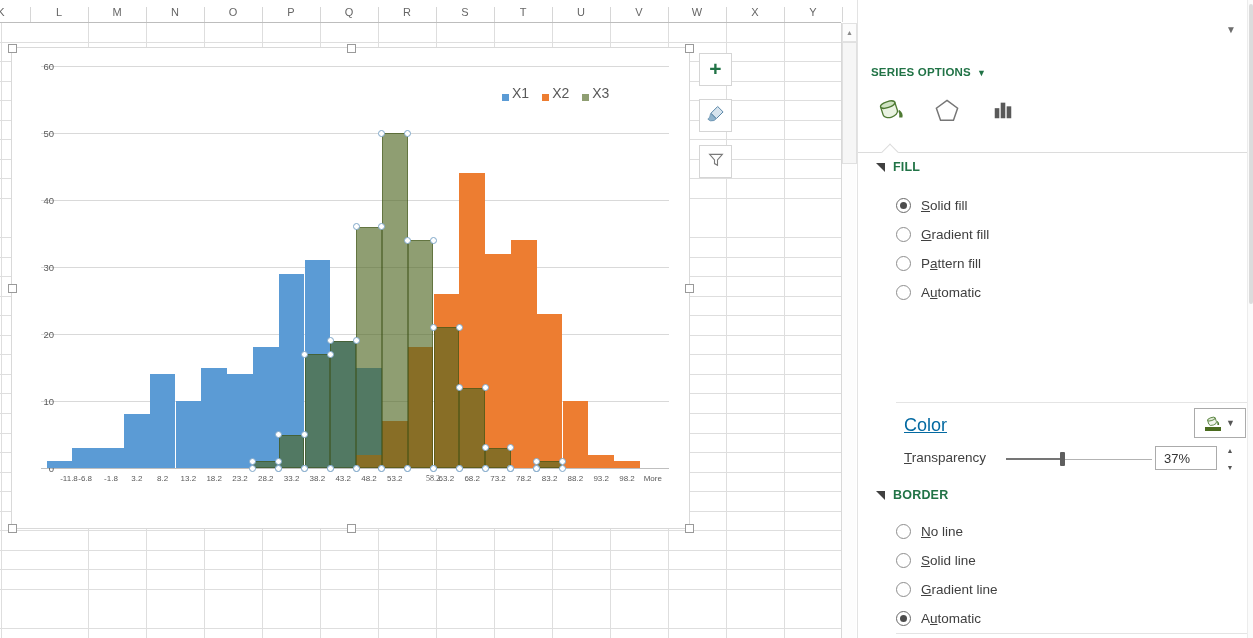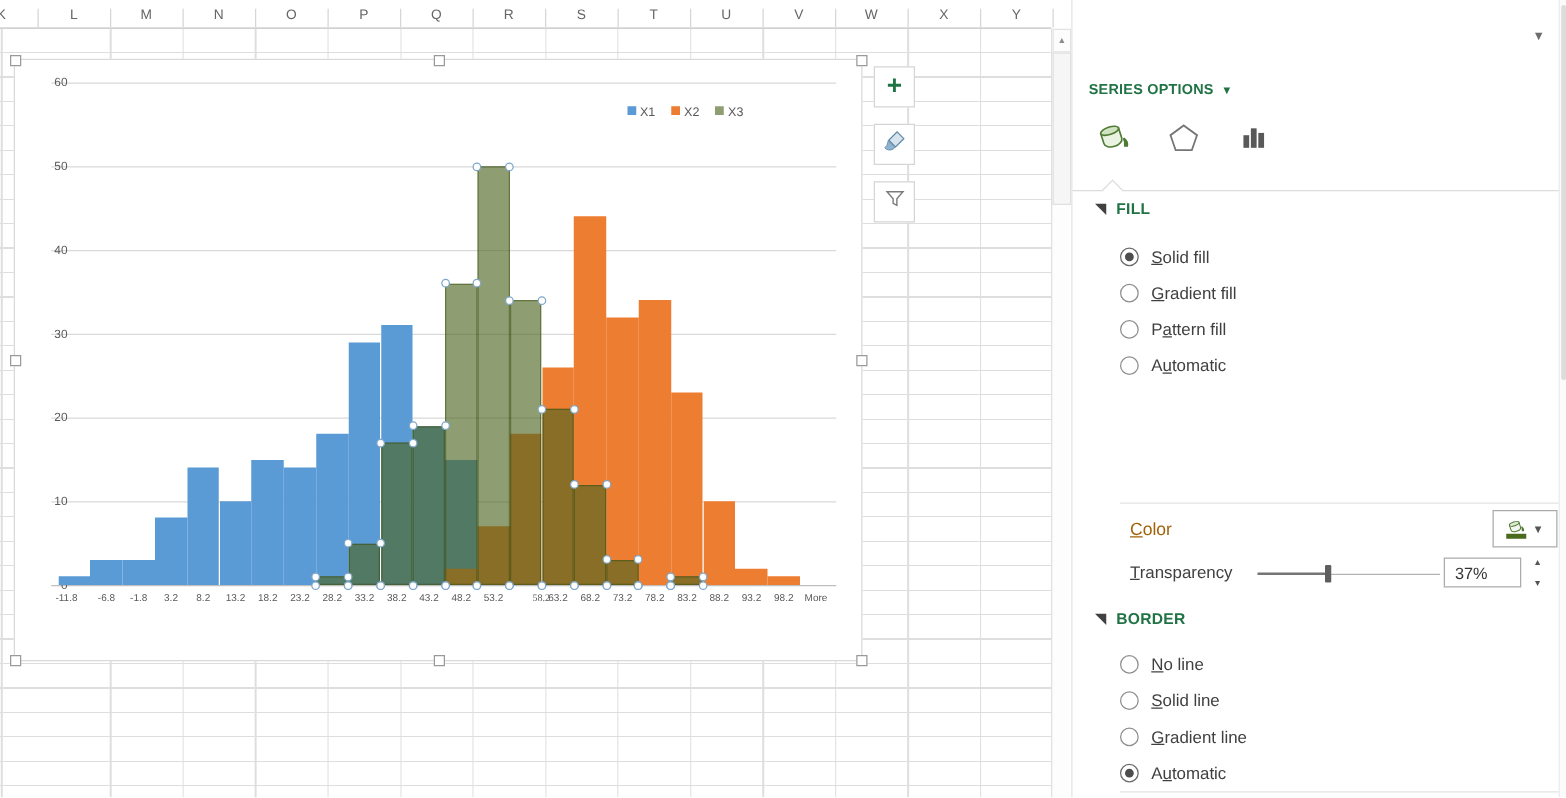--- a/index.html
+++ b/index.html
@@ -22,21 +22,21 @@
   
   #chart-card{position:absolute;left:11px;top:47px;width:677px;height:480px;background:#fff;border:1px solid #D9D9D9;}
   .sel-handle{position:absolute;width:7px;height:7px;background:#fff;border:1px solid #9A9A9A;}
   .gridline{position:absolute;height:1px;background:#D9D9D9;}
   .axisline{position:absolute;height:1px;background:#BFBFBF;}
   .ytick{position:absolute;width:26px;text-align:right;font-size:9.5px;color:#595959;}
   .xtick{position:absolute;width:34px;text-align:center;font-size:8px;color:#595959;}
   .bar{position:absolute;}
   .pt-handle{position:absolute;width:7px;height:7px;border-radius:50%;background:#fff;border:1px solid #7FA7C9;box-sizing:border-box;}
   #legend{position:absolute;display:flex;gap:13px;}
-  .leg-item{display:flex;align-items:flex-start;gap:3px;font-size:10px;color:#595959;}
+  .leg-item{display:flex;align-items:flex-end;gap:3px;font-size:14px;color:#595959;}
   .leg-sw{width:7px;height:7px;display:inline-block;}
   
   .side-btn{position:absolute;left:699px;width:31px;height:31px;background:#fff;border:1px solid #D5D5D5;
     display:flex;align-items:center;justify-content:center;}
   #btn-plus span{font-size:21px;line-height:21px;color:#217346;font-weight:bold;margin-top:-2px;}
   
   #panel{position:absolute;left:857px;top:0;width:396px;height:638px;background:#fff;border-left:1px solid #E3E3E3;}
   #panel-title{position:absolute;left:13px;top:16px;font-size:21px;color:#217346;}
   #panel-collapse{position:absolute;right:18px;top:24px;font-size:10px;color:#6D6D6D;}
   #series-options{position:absolute;left:13px;top:66px;font-size:11.5px;font-weight:bold;color:#217346;letter-spacing:.2px;}
@@ -51,21 +51,21 @@
   .sec-txt{font-size:12.5px;font-weight:bold;color:#217346;letter-spacing:.2px;}
   .opts{position:absolute;left:38px;}
   .opt-row{height:29px;display:flex;align-items:center;gap:10px;}
   .radio{width:13px;height:13px;border-radius:50%;border:1px solid #8E8E8E;background:#fff;position:relative;flex:0 0 auto;}
   .radio.sel{border-color:#6A6A6A;}
   .radio.sel::after{content:"";position:absolute;left:3px;top:3px;width:7px;height:7px;border-radius:50%;background:#4D4D4D;}
   .checkbox{width:13px;height:13px;border:1px solid #8E8E8E;background:#fff;flex:0 0 auto;}
   .opt-label{font-size:13.5px;color:#404040;}
   .mn{text-decoration:underline;}
   .divider{position:absolute;height:1px;background:#E4E4E4;}
-  #color-row-label{position:absolute;left:46px;top:415px;font-size:14px;color:#a16207;}
+  #color-row-label{position:absolute;left:46px;top:415px;font-size:18px;color:#0369a1;text-decoration:underline;}
   #color-btn{position:absolute;left:336px;top:408px;width:50px;height:28px;border:1px solid #ABABAB;background:#fff;
     display:flex;align-items:center;justify-content:center;gap:5px;}
   #color-btn .dd{font-size:9px;color:#555;}
   .mini-bucket{display:flex;flex-direction:column;align-items:center;}
   .mini-bucket .bar-sw{width:16px;height:4px;margin-top:-1px;}
   #transp-label{position:absolute;left:46px;top:450px;font-size:13.5px;color:#404040;}
   #slider{position:absolute;left:148px;top:458px;width:146px;}
   #slider .seg1{position:absolute;left:0;top:0;height:2px;background:#757575;}
   #slider .seg2{position:absolute;top:0.5px;height:1px;background:#B3B3B3;}
   #slider .thumb{position:absolute;top:-6px;width:5px;height:14px;background:#5E5E5E;border-radius:1px;}
@@ -126,21 +126,21 @@
           <div class="gridline" style="left: 29px; width: 628px; top: 286px;"></div>
           <div class="ytick" style="left: 16px; top: 281px;">20</div>
           <div class="gridline" style="left: 29px; width: 628px; top: 219px;"></div>
           <div class="ytick" style="left: 16px; top: 214px;">30</div>
           <div class="gridline" style="left: 29px; width: 628px; top: 152px;"></div>
           <div class="ytick" style="left: 16px; top: 147px;">40</div>
           <div class="gridline" style="left: 29px; width: 628px; top: 85px;"></div>
           <div class="ytick" style="left: 16px; top: 80px;">50</div>
           <div class="gridline" style="left: 29px; width: 628px; top: 18px;"></div>
           <div class="ytick" style="left: 16px; top: 13px;">60</div>
-          <div class="xtick" style="left: 16px; top: 426px; text-align: right;">-11.8</div>
+          <div class="xtick" style="left: 40px; top: 426px;">-11.8</div>
           <div class="xtick" style="left: 56.2px; top: 426px;">-6.8</div>
           <div class="xtick" style="left: 82px; top: 426px;">-1.8</div>
           <div class="xtick" style="left: 107.8px; top: 426px;">3.2</div>
           <div class="xtick" style="left: 133.6px; top: 426px;">8.2</div>
           <div class="xtick" style="left: 159.4px; top: 426px;">13.2</div>
           <div class="xtick" style="left: 185.2px; top: 426px;">18.2</div>
           <div class="xtick" style="left: 211px; top: 426px;">23.2</div>
           <div class="xtick" style="left: 236.8px; top: 426px;">28.2</div>
           <div class="xtick" style="left: 262.6px; top: 426px;">33.2</div>
           <div class="xtick" style="left: 288.4px; top: 426px;">38.2</div>

